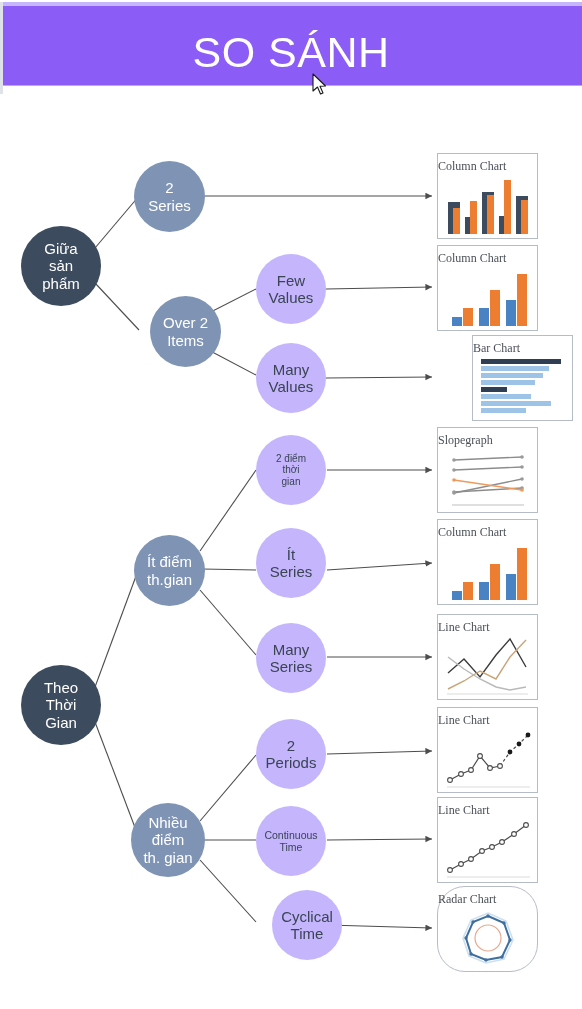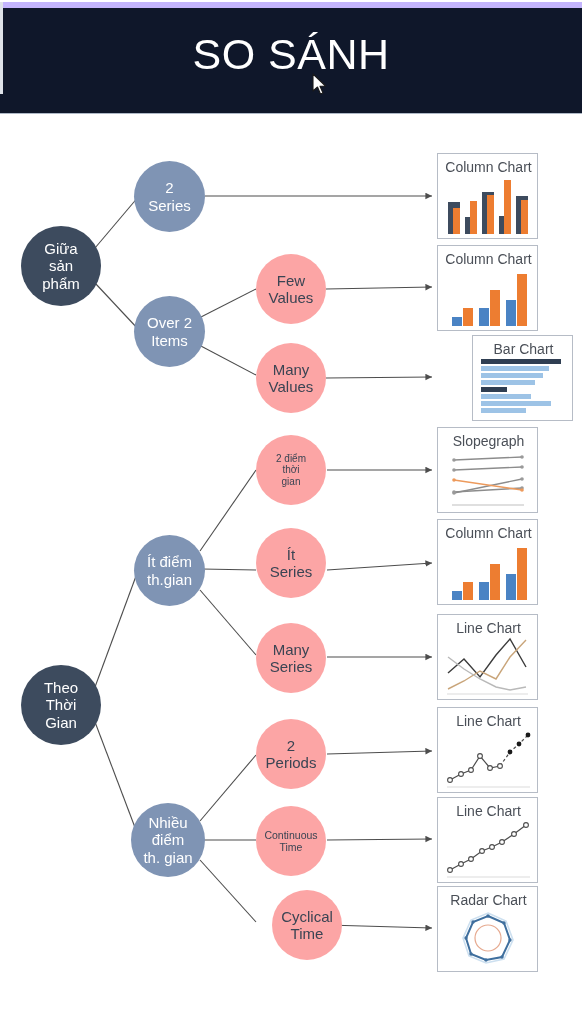--- a/index.html
+++ b/index.html
@@ -7,24 +7,24 @@
     width:582px;height:1009px;
     background:#ffffff;
     font-family:"Liberation Sans", sans-serif;
     overflow:hidden;
     position:relative;
   }
   #slide{position:absolute;left:0;top:0;width:582px;height:1009px;background:#ffffff;}
 
   
   #header{
-    position:absolute;left:0;top:2px;width:582px;height:112px;
-    background:#0f172a;
+    position:absolute;left:0;top:2px;width:582px;height:84px;
+    background:#8b5cf6;
     box-sizing:border-box;
-    border-top:6px solid #c4b5fd;
+    border-top:4px solid #c4b5fd;
     border-bottom:1px solid #aeb8c6;
   }
   #header-title{
     position:absolute;left:0;top:18px;width:582px;
     text-align:center;
     color:#ffffff;
     font-size:43px;
     font-weight:400;
     letter-spacing:0.5px;
     line-height:56px;
@@ -56,41 +56,42 @@
     background:#3d4b5e;
     color:#ffffff;
     font-size:15px;
   }
   .node.mid{
     background:#7f94b4;
     color:#ffffff;
     font-size:15px;
   }
   .node.leaf{
-    background:#fca5a5;
+    background:#c4b5fd;
     color:#3a4453;
     font-size:15px;
   }
   .node.leaf.small{font-size:10.5px;}
   .node.leaf.tiny{font-size:10px;}
 
   
   .thumb{
     position:absolute;
     width:101px;height:86px;
     background:#ffffff;
     border:1px solid #b6bcc6;
     box-sizing:border-box;
   }
   .thumb .cap{
     position:absolute;left:0;top:5px;width:101px;
-    text-align:center;
-    font-size:14px;
+    text-align:left;
+    font-size:12px;
     color:#4a4f57;
     white-space:nowrap;
+    font-family:Liberation Serif, serif;
   }
   .thumb .plot{
     position:absolute;left:6px;top:22px;width:89px;height:58px;
   }
   .thumb svg{display:block;}
 </style>
 </head>
 <body>
 
 <div id="slide">
@@ -139,21 +140,21 @@
   </svg>
 
   <div class="node root" style="left:21px;top:226px;width:80px;height:80px;">
     <span class="lbl"><span>Giữa</span><br><span>sản</span><br><span>phẩm</span></span>
   </div>
 
   <div class="node mid" style="left:134px;top:161px;width:71px;height:71px;">
     <span class="lbl"><span>2</span><br><span>Series</span></span>
   </div>
 
-  <div class="node mid" style="left:134px;top:296px;width:71px;height:71px;">
+  <div class="node mid" style="left:150px;top:296px;width:71px;height:71px;">
     <span class="lbl"><span>Over 2</span><br><span>Items</span></span>
   </div>
 
   <div class="node leaf" style="left:256px;top:254px;width:70px;height:70px;">
     <span class="lbl"><span>Few</span><br><span>Values</span></span>
   </div>
 
   <div class="node leaf" style="left:256px;top:343px;width:70px;height:70px;">
     <span class="lbl"><span>Many</span><br><span>Values</span></span>
   </div>
@@ -335,21 +336,21 @@
           <circle cx="48" cy="27" r="2.4"></circle>
           <circle cx="58" cy="22" r="2.4"></circle>
           <circle cx="70" cy="14" r="2.4"></circle>
           <circle cx="82" cy="5" r="2.4"></circle>
         </g>
         <line x1="3" y1="57" x2="86" y2="57" stroke="#dcdcdc" stroke-width="1.2"></line>
       </svg>
     </div>
   </div>
 
-  <div class="thumb" style="left:437px;top:886px;">
+  <div class="thumb" style="left:437px;top:886px;border-radius:28px;">
     <div class="cap">Radar Chart</div>
     <div class="plot">
       <svg width="89" height="58" viewBox="0 0 89 58">
         <g transform="translate(44,29)">
           <polygon points="0,-25 18,-17 25,2 16,21 -2,25 -19,18 -25,0 -17,-18" fill="none" stroke="#cde0f0" stroke-width="1.6"></polygon>
           <circle cx="0" cy="0" r="13" fill="none" stroke="#e6a98f" stroke-width="1.2"></circle>
           <polygon points="0,-22 16,-15 22,2 14,19 -2,22 -17,16 -22,0 -15,-16" fill="none" stroke="#3f6f9e" stroke-width="2"></polygon>
           <g fill="#3f6f9e">
             <circle cx="0" cy="-22" r="1.7"></circle>
             <circle cx="16" cy="-15" r="1.7"></circle>

